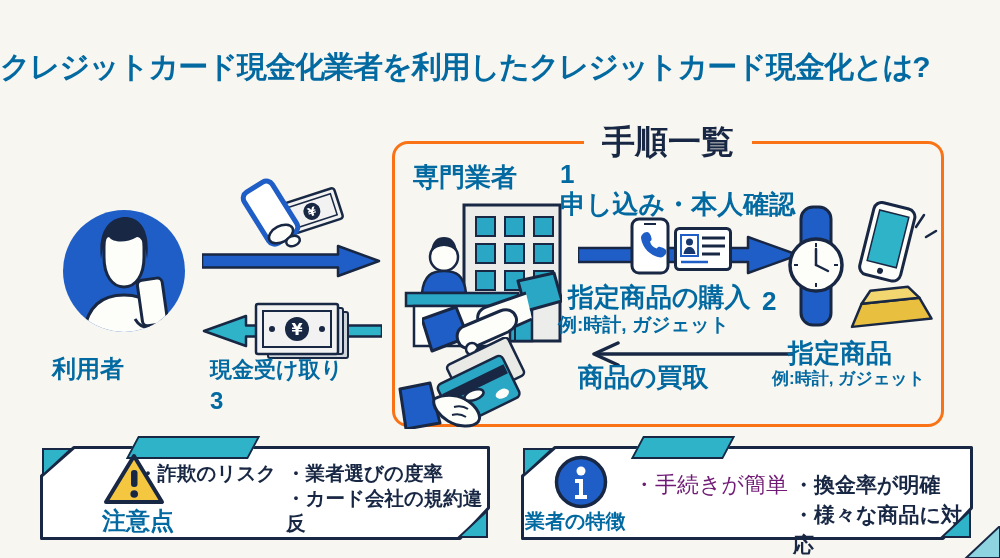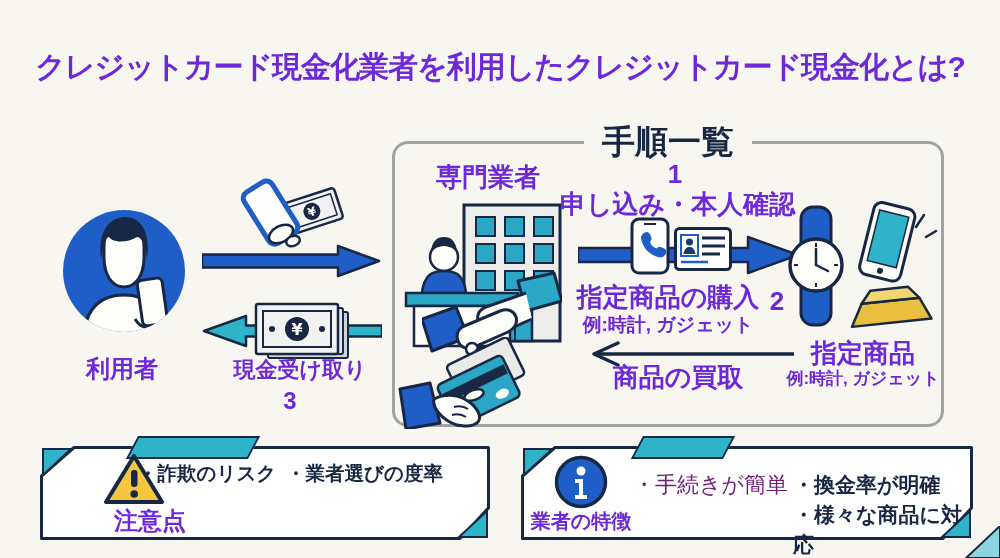--- a/index.html
+++ b/index.html
@@ -3,24 +3,24 @@
 <meta charset="utf-8">
 <style>
   html,body{margin:0;padding:0}
   body{
     width:1000px;height:558px;position:relative;overflow:hidden;
     background:#f7f6f0;
     font-family:"Liberation Sans","DejaVu Sans",sans-serif;
     color:#182743;
   }
   .abs{position:absolute}
-  .t{color:#6d28d9;font-weight:800;text-align:center;white-space:nowrap;line-height:1.12}
+  .t{color:#0369a1;font-weight:800;text-align:left;white-space:nowrap;line-height:1.12}
   .box{
     position:absolute;left:392px;top:141px;width:546px;height:280px;
-    border:3px solid #a3a3a3;border-radius:16px;
+    border:3px solid #f97316;border-radius:16px;
   }
   .box-title{
     position:absolute;left:50%;top:-24px;transform:translateX(-50%);
     background:#f7f6f0;padding:0 18px;
     font-size:33px;font-weight:900;white-space:nowrap;color:#182743;
   }
   .panel{position:absolute;top:446px;height:94px}
   .tab{
     position:absolute;top:-10px;height:19px;background:#2fb3c9;
     border:2.5px solid #182743;transform:skewX(-28deg);
@@ -230,20 +230,21 @@
       <rect x="29" y="18" width="6.5" height="17" rx="3" fill="#182743"></rect>
       <circle cx="32.2" cy="42" r="3.8" fill="#182743"></circle>
     </svg>
   </div>
   <div class="abs t" style="left:62px;top:62px;width:96px;font-size:24px">注意点</div>
   <div class="abs" style="left:98px;top:15px;font-size:19.5px;font-weight:700;line-height:25px;color:#182743">
     <div>・詐欺のリスク</div>
   </div>
   <div class="abs" style="left:246px;top:15px;font-size:19.5px;font-weight:700;line-height:25px;color:#182743">
     <div>・業者選びの度率</div>
+    <div>・カード会社の規約違反</div>
   </div>
 </div>
 
 <div class="panel" style="left:521px;width:452px">
   <svg class="abs" width="452" height="94" viewBox="0 0 452 94" style="left:0;top:0">
     <path d="M34 1.5 H450.5 V62 L422 92.5 H1.5 V30 Z" fill="#ffffff" stroke="#182743" stroke-width="3" stroke-linejoin="round"></path>
     <polygon points="3,29 31,3 3,3" fill="#2fb3c9" stroke="#182743" stroke-width="2"></polygon>
     <polygon points="449,65 421,91 449,91" fill="#2fb3c9" stroke="#182743" stroke-width="2"></polygon>
   </svg>
   <div class="tab" style="left:116px;width:88px"></div>

